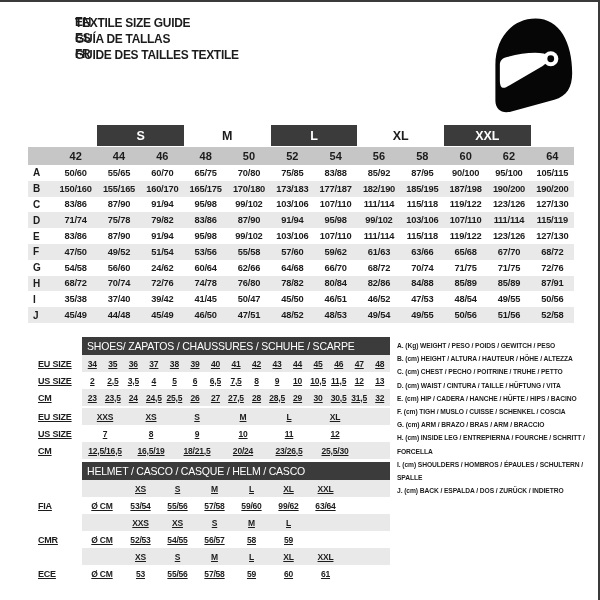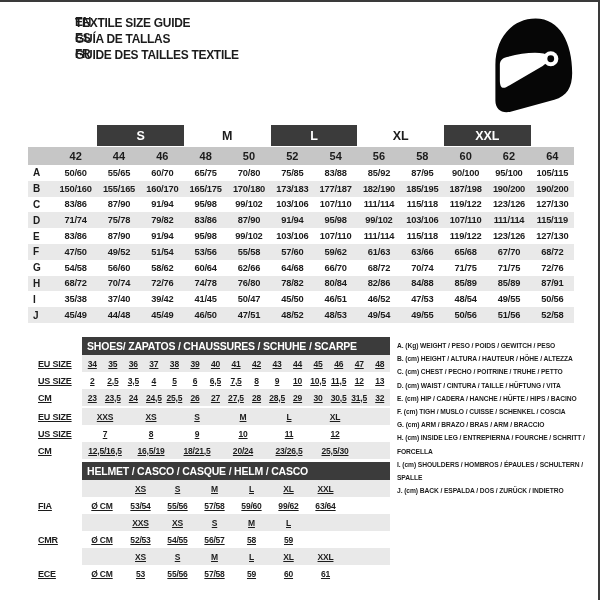--- a/index.html
+++ b/index.html
@@ -35,21 +35,21 @@
   .row-label { display:flex; align-items:center; padding-left:5px;
                font-weight:700; font-size:10px; }
 
   
   .bottom { position:absolute; left:38px; top:335px; width:352px; }
   .b-row { display:flex; height:17px;text-decoration:underline; }
   .bar-row { display:flex; height:18px; }
   .b-label { width:44px; display:flex; align-items:center; font-weight:700; font-size:9px;
              letter-spacing:-0.2px; white-space:nowrap; }
   .bar { width:308px; height:18px; background:#3b3b3b; color:#fff; display:flex;
-         align-items:center; padding-left:5px; font-weight:700; font-size:10.5px;
+         align-items:center; padding-left:5px; font-weight:400; font-size:10.5px;
          letter-spacing:-0.2px; white-space:nowrap; }
   .b-table { width:308px; display:grid; align-items:center; }
   .b-table.shaded { background:#e9e9e9; }
   .shoes-grid { grid-template-columns:repeat(15, 1fr); }
   .gloves-grid { grid-template-columns:repeat(6, 46px) 1fr; }
   .helmet-grid { grid-template-columns:40px repeat(6, 37px) 1fr; }
   .b-cell { display:flex; align-items:center; justify-content:center; font-weight:700;
             font-size:8.5px; letter-spacing:-0.2px; white-space:nowrap; }
   .gap2 { height:2px; } .gap3 { height:3px; }
 
@@ -199,21 +199,21 @@
           <div class="cell">61/63</div>
           <div class="cell">63/66</div>
           <div class="cell">65/68</div>
           <div class="cell">67/70</div>
           <div class="cell">68/72</div>
         </div>
         <div class="grid13 data-row">
           <div class="row-label">G</div>
           <div class="cell">54/58</div>
           <div class="cell">56/60</div>
-          <div class="cell">58/62</div>
+          <div class="cell">24/62</div>
           <div class="cell">60/64</div>
           <div class="cell">62/66</div>
           <div class="cell">64/68</div>
           <div class="cell">66/70</div>
           <div class="cell">68/72</div>
           <div class="cell">70/74</div>
           <div class="cell">71/75</div>
           <div class="cell">71/75</div>
           <div class="cell">72/76</div>
         </div>

